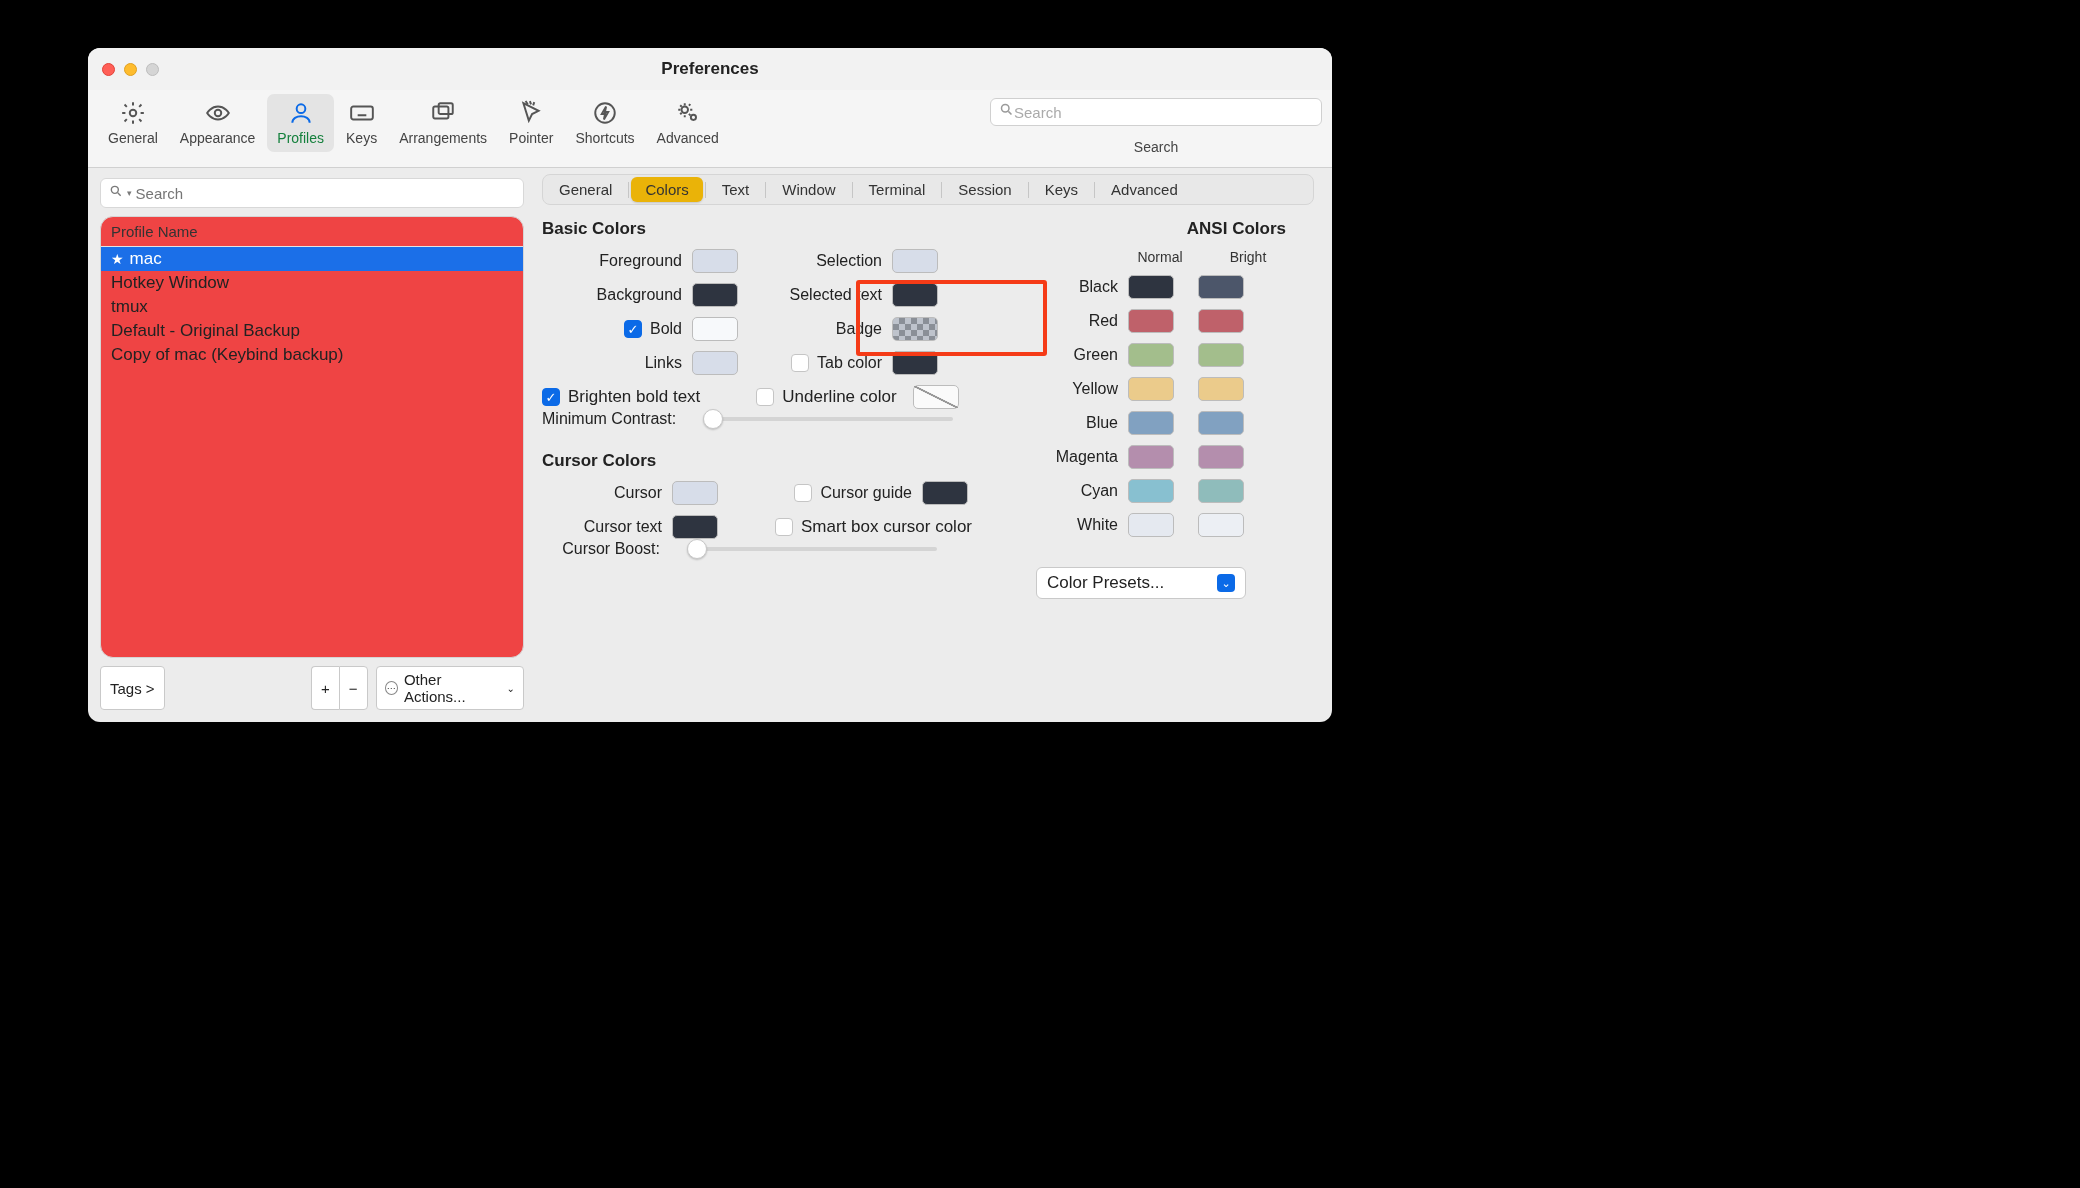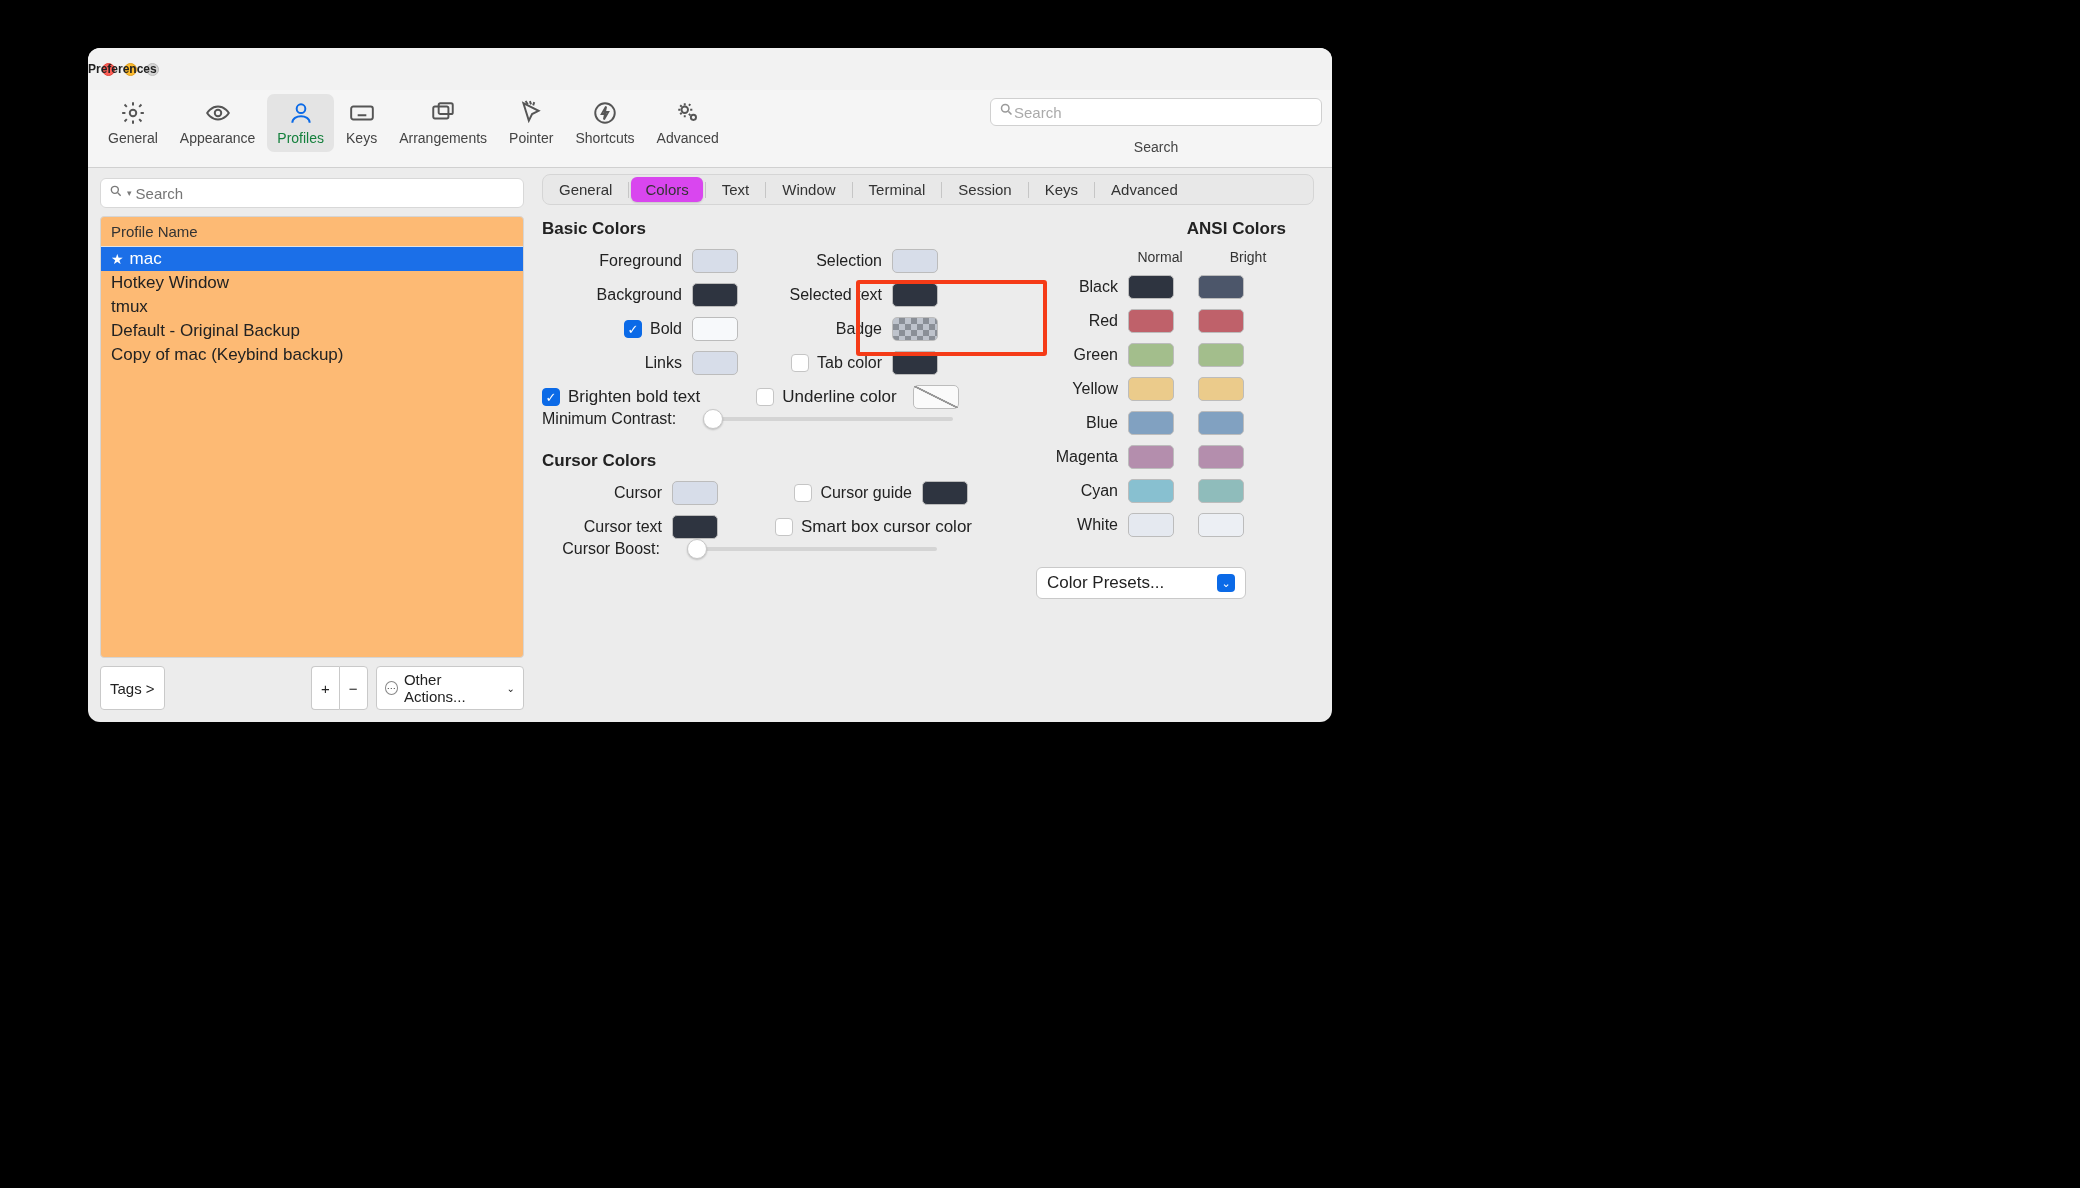--- a/index.html
+++ b/index.html
@@ -30,22 +30,22 @@
     align-items: center;
     background: #f2f2f2;
     position: relative;
   }
   .traffic { display:flex; gap:9px; margin-left:14px; }
   .tl { width:13px; height:13px; border-radius:50%; }
   .tl.red { background:#ff5f57; border:1px solid #e24238; }
   .tl.yellow { background:#febc2e; border:1px solid #e0a020; }
   .tl.green { background:#d5d5d5; border:1px solid #bdbdbd; }
   .title {
-    position:absolute; left:0; right:0; text-align:left;
-    font-weight:600; font-size:12px;
+    position:absolute; left:0; right:0; text-align:center;
+    font-weight:600; font-size:17px;
   }
   
   .toolbar {
     height: 78px;
     background: #f5f5f5;
     border-bottom: 1px solid #d0d0d0;
     display:flex;
     align-items:flex-start;
     padding: 4px 10px 0 10px;
     gap: 2px;
@@ -84,21 +84,21 @@
   }
   .profile-search {
     height:30px; background:#fff; border:1px solid #d8d8d8; border-radius:6px;
     display:flex; align-items:center; padding:0 8px; gap:4px;
     margin-bottom:8px;
   }
   .profile-search input {
     border:none; outline:none; width:100%; font-size:15px; background:transparent;
   }
   .profile-list {
-    flex:1; background:#fdba74; border:1px solid #d5d5d5; border-radius:4px;
+    flex:1; background:#ef4444; border:1px solid #d5d5d5; border-radius:13px;
     overflow:hidden;
   }
   .profile-header {
     padding:6px 10px; font-size:15px; color:#333;
     border-bottom:1px solid #e4e4e4;
   }
   .profile-row {
     padding:2px 10px; font-size:17px; color:#222;
     display:flex; align-items:center; gap:6px;
   }
@@ -126,21 +126,21 @@
   .subtabs {
     display:flex; background:#e8e8e8; border:1px solid #d5d5d5; border-radius:8px;
     padding:2px; gap:0; align-items:center;
     margin-bottom:14px;
   }
   .subtab {
     padding:4px 14px; font-size:15px; color:#333; cursor:pointer;
     border-radius:6px;
   }
   .subtab.active {
-    background:#d946ef; box-shadow:0 1px 2px rgba(0,0,0,0.15);
+    background:#eab308; box-shadow:0 1px 2px rgba(0,0,0,0.15);
   }
   .subtab-sep { width:1px; height:16px; background:#c6c6c6; margin:0 2px; }
   .content-row { display:flex; gap:24px; }
   .basic-col { width: 470px; }
   .ansi-col { width: 250px; }
   .sect-title { font-weight:700; font-size:17px; margin-bottom:10px; }
   
   .cfg-grid {
     display:grid;
     grid-template-columns: 140px 50px 130px 50px;

